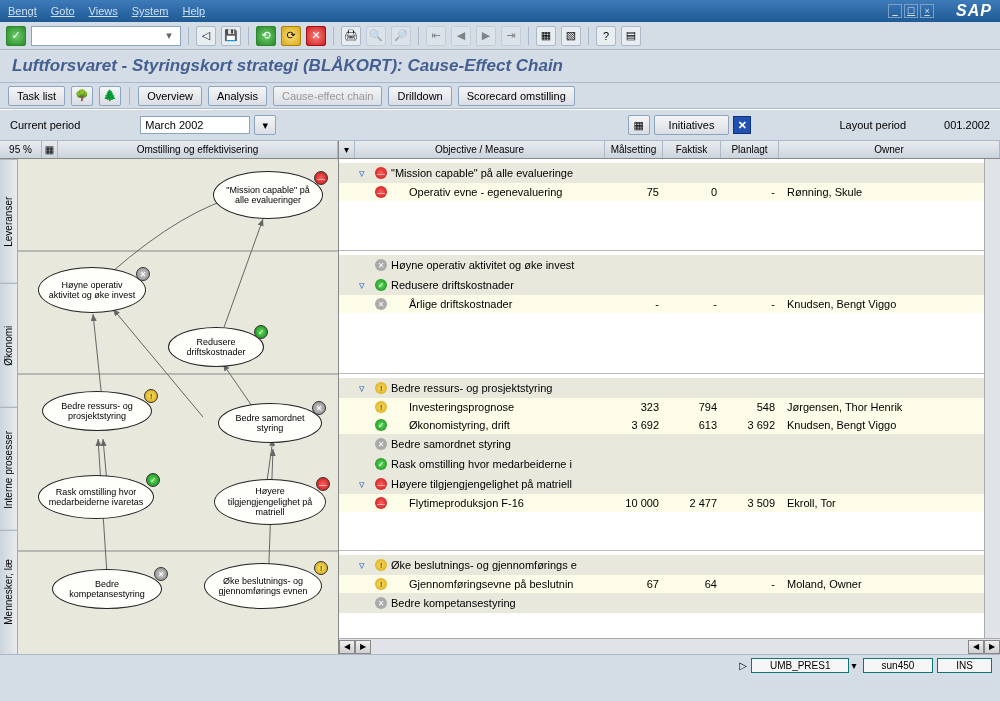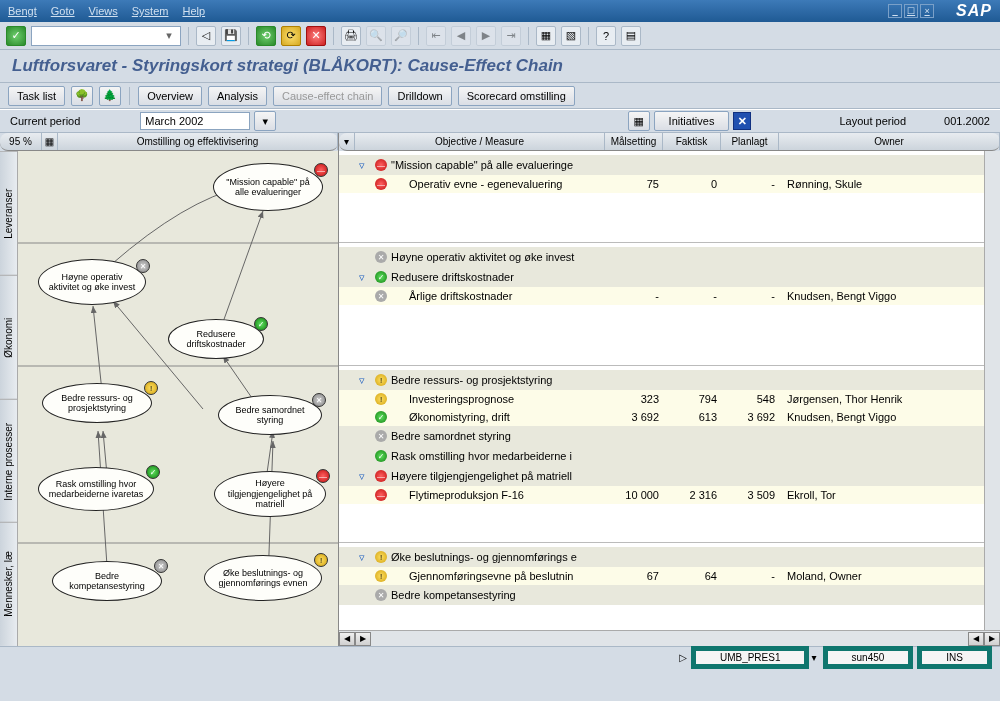--- a/index.html
+++ b/index.html
@@ -16,30 +16,30 @@
 .tb-btn.yellow { background: radial-gradient(#ffe070,#d4a820); border-color:#b08000; }
 .tb-btn.red { background: radial-gradient(#ff8080,#cc2020); border-color:#a01010; color:#fff; }
 .tb-sep { width:1px; height:18px; background:#aab8c7; margin:0 2px; }
 .combo { height: 20px; width: 150px; background:#fff; border:1px solid #8ba4c0; display:flex; align-items:center; padding:0 4px; }
 .combo .dd { margin-left:auto; width:14px; text-align:center; color:#666; }
 .page-title { background:#d4dce5; padding:6px 12px; font-size:17px; font-weight:bold; font-style:italic; color:#445f90; border-bottom:1px solid #aab8c7; }
 .toolbar2 { background:#d4dce5; height:26px; display:flex; align-items:center; padding:0 8px; gap:6px; border-bottom:1px solid #aab8c7; }
 .tbtn { height:20px; padding:0 8px; background:linear-gradient(#f5f5f5,#dadee5); border:1px solid #8ba4c0; border-radius:2px; display:flex; align-items:center; cursor:pointer; font-size:11px; }
 .tbtn.disabled { color:#999; }
 .icon-btn { width:22px; height:20px; background:linear-gradient(#f5f5f5,#dadee5); border:1px solid #8ba4c0; border-radius:2px; display:flex; align-items:center; justify-content:center; cursor:pointer; }
-.periodbar { background:#d4dce5; height:24px; display:flex; align-items:center; border-top:1px solid #fff; border-bottom:1px solid #aab8c7; font-size:11px; }
+.periodbar { background:#d4dce5; height:32px; display:flex; align-items:center; border-top:1px solid #fff; border-bottom:1px solid #aab8c7; font-size:11px; }
 .periodbar .lbl { padding:0 10px; }
 .periodbar .field { background:#fff; border:1px solid #8ba4c0; height:18px; width:110px; padding:0 4px; display:flex; align-items:center; }
 .periodbar .init-area { margin-left:auto; display:flex; align-items:center; gap:4px; padding-right:10px; }
 .init-btn { height:20px; padding:8px 14px; background:linear-gradient(#f5f5f5,#dadee5); border:1px solid #8ba4c0; border-radius:2px; display:flex; align-items:center; }
 .close-x { width:18px; height:18px; background:#2050b0; color:#fff; display:flex; align-items:center; justify-content:center; font-weight:bold; border:1px solid #103080; }
 .main { display:flex; height:513px; }
 .left-panel { width:339px; display:flex; flex-direction:column; border-right:1px solid #888; }
 .right-panel { flex:1; display:flex; flex-direction:column; }
-.colhdr { background:linear-gradient(#e8ecf0,#ccd4dc); height:18px; display:flex; border-bottom:1px solid #888; font-size:10px;border-radius:8px; }
+.colhdr { background:linear-gradient(#e8ecf0,#ccd4dc); height:18px; display:flex; border-bottom:1px solid #888; font-size:10px; }
 .colhdr .c { border-right:1px solid #aab8c7; display:flex; align-items:center; justify-content:center; padding:0 4px; }
 .left-body { flex:1; display:flex; background:#e8e8dc; overflow:hidden; position:relative; }
 .vtabs { width:18px; background:#d8dce4; border-right:1px solid #aaa; display:flex; flex-direction:column; }
 .vtab { flex:1; border-bottom:1px solid #aaa; writing-mode:vertical-rl; transform:rotate(180deg); display:flex; align-items:center; justify-content:center; font-size:10px; padding:4px 0; background:linear-gradient(90deg,#e8ecf0,#ccd4dc); }
 .diagram { flex:1; position:relative; }
 .diagram svg { position:absolute; top:0; left:0; }
 .ell { position:absolute; background:#fefefa; border:1px solid #222; display:flex; align-items:center; justify-content:center; text-align:center; font-size:9px; padding:6px; line-height:1.15; }
 .ell.oval { border-radius:50%; }
 .status-dot { position:absolute; width:14px; height:14px; border-radius:50%; border:1px solid #333; display:flex; align-items:center; justify-content:center; font-size:8px; color:#fff; }
 .status-dot.red { background:radial-gradient(#ff6060,#c01010); }
@@ -58,21 +58,21 @@
 .objrow.measure { background:#fdfce8; }
 .objrow.measure .nm { padding-left:20px; }
 .sdot { width:12px; height:12px; border-radius:50%; display:inline-flex; align-items:center; justify-content:center; font-size:8px; color:#fff; }
 .sdot.red { background:radial-gradient(#ff6060,#c01010); }
 .sdot.green { background:radial-gradient(#60e060,#108010); }
 .sdot.yellow { background:radial-gradient(#ffe060,#d0a010); color:#000; }
 .sdot.gray { background:#aaa; }
 .scrollbar-h { height:16px; background:#e0e4e8; border-top:1px solid #aaa; display:flex; align-items:center; }
 .sb-btn { width:16px; height:14px; background:linear-gradient(#f0f0f0,#d0d0d0); border:1px solid #888; display:flex; align-items:center; justify-content:center; font-size:8px; }
 .statusbar { height:22px; background:#d4dce5; border-top:1px solid #aab8c7; display:flex; align-items:center; padding:0 8px; font-size:10px; }
-.statusbar .sf { border:5px solid #0f766e; background:#f5f5f5; padding:1px 24px; margin-left:4px; }
+.statusbar .sf { border:1px solid #0f766e; background:#f5f5f5; padding:1px 18px; margin-left:4px; }
 .right-scroll { width:16px; background:#e0e4e8; border-left:1px solid #aaa; }
 .right-wrap { display:flex; flex:1; overflow:hidden; }
 .sect-block { min-height:90px; border-bottom:1px solid #bbb; background:#fff; padding-top:4px; }
 </style>
 </head>
 <body>
 
 <div class="menubar">
   <span>Bengt</span>
   <span>Goto</span>
@@ -356,21 +356,21 @@
               <span class="own"></span>
             </div>
             <div class="objrow measure">
               <span class="ind"></span>
               <span class="tw"></span>
               <span class="ic">
                 <span class="sdot red">—</span>
               </span>
               <span class="nm">Flytimeproduksjon F-16</span>
               <span class="num">10 000</span>
-              <span class="num">2 316</span>
+              <span class="num">2 477</span>
               <span class="num">3 509</span>
               <span class="own">Ekroll, Tor</span>
             </div>
           </div>
           <div class="sect-block" style="min-height: 100px;">
             <div class="objrow hdr-obj">
               <span class="ind"></span>
               <span class="tw">▿</span>
               <span class="ic">
                 <span class="sdot yellow">!</span>

